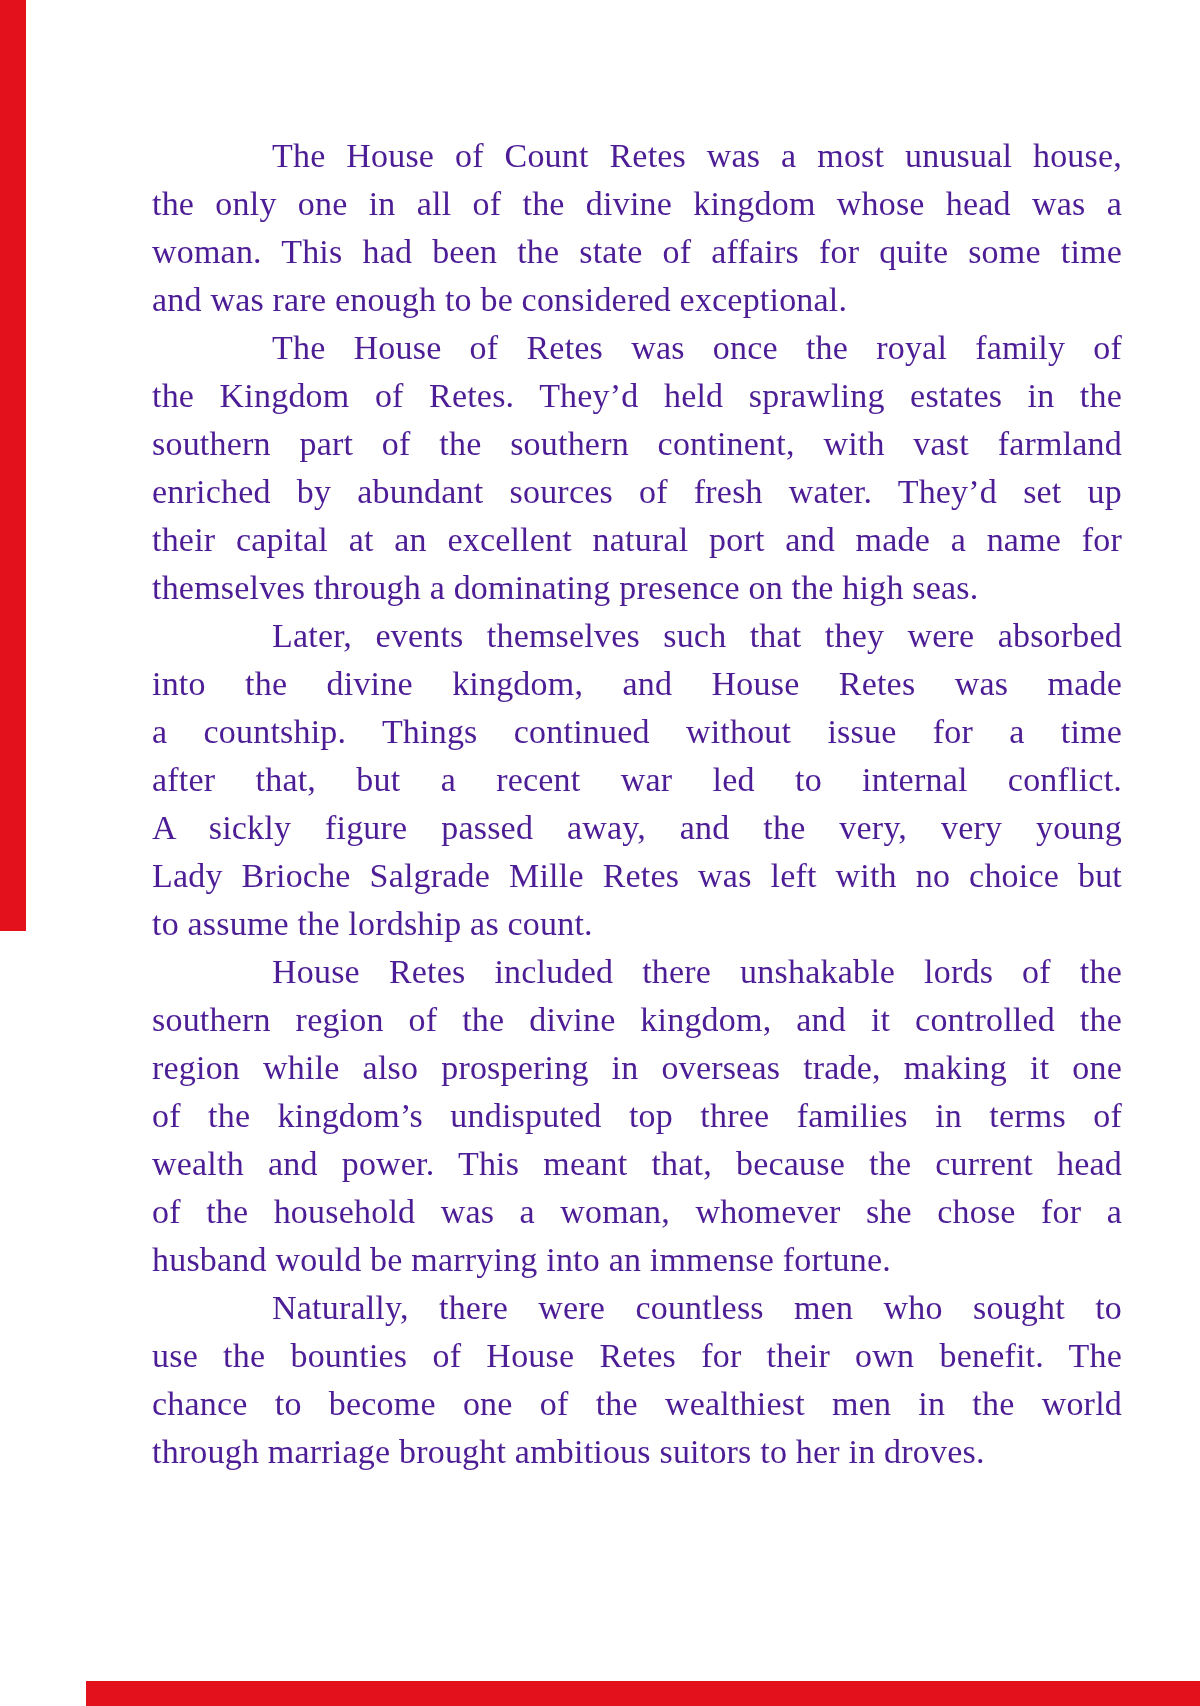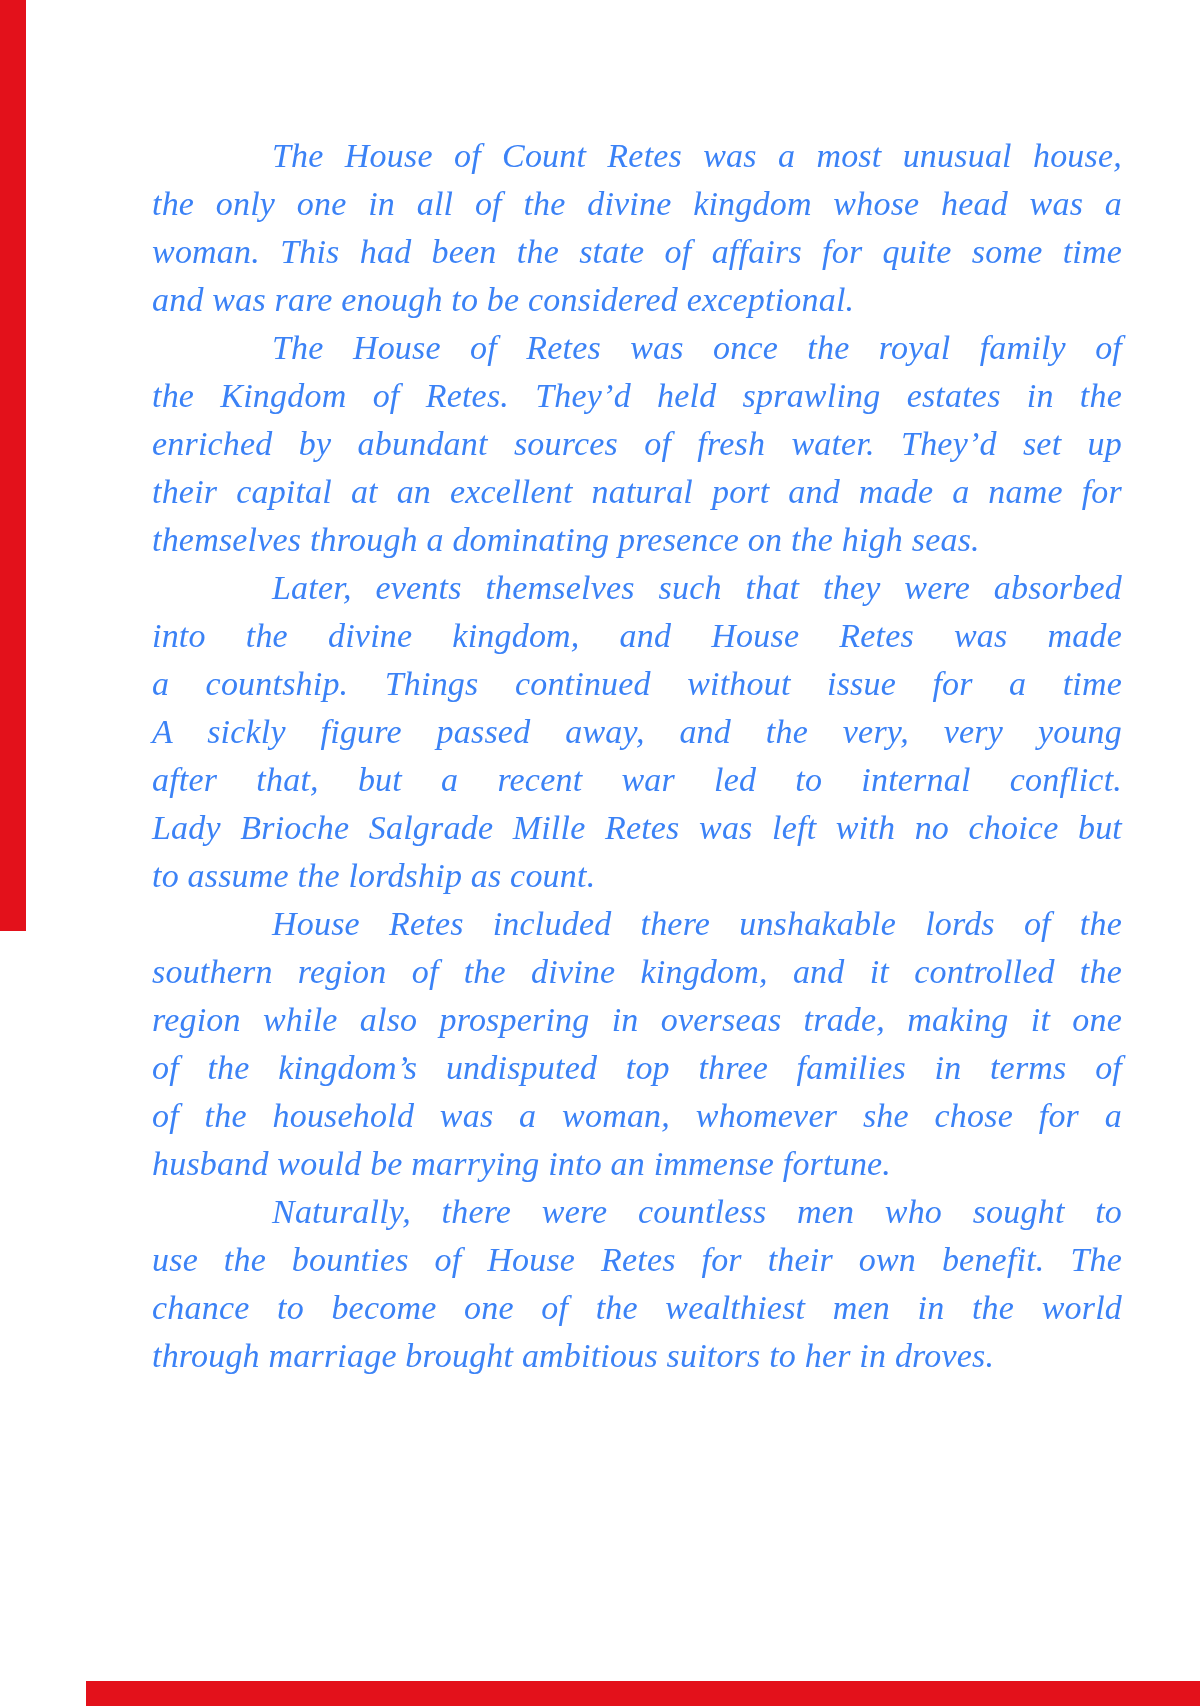--- a/index.html
+++ b/index.html
@@ -55,41 +55,43 @@
     bottom: 0;
     right: 0;
     height: 25px;
     
   }
 </style>
 </head>
 <body>
 
 <div class="page">
-  <div class="text-block" style="color: #3b82f6; font-style: italic;">
+  <div class="text-block" style="color: #4c1d95;">
       <div class="ln first">The House of Count Retes was a most unusual house,</div>
       <div class="ln">the only one in all of the divine kingdom whose head was a</div>
       <div class="ln">woman. This had been the state of affairs for quite some time</div>
       <div class="ln plast">and was rare enough to be considered exceptional.</div>
       <div class="ln first">The House of Retes was once the royal family of</div>
       <div class="ln">the Kingdom of Retes. They’d held sprawling estates in the</div>
+      <div class="ln">southern part of the southern continent, with vast farmland</div>
       <div class="ln">enriched by abundant sources of fresh water. They’d set up</div>
       <div class="ln">their capital at an excellent natural port and made a name for</div>
       <div class="ln plast">themselves through a dominating presence on the high seas.</div>
       <div class="ln first">Later, events themselves such that they were absorbed</div>
       <div class="ln">into the divine kingdom, and House Retes was made</div>
       <div class="ln">a countship. Things continued without issue for a time</div>
+      <div class="ln">after that, but a recent war led to internal conflict.</div>
       <div class="ln">A sickly figure passed away, and the very, very young</div>
-      <div class="ln">after that, but a recent war led to internal conflict.</div>
       <div class="ln">Lady Brioche Salgrade Mille Retes was left with no choice but</div>
       <div class="ln plast">to assume the lordship as count.</div>
       <div class="ln first">House Retes included there unshakable lords of the</div>
       <div class="ln">southern region of the divine kingdom, and it controlled the</div>
       <div class="ln">region while also prospering in overseas trade, making it one</div>
       <div class="ln">of the kingdom’s undisputed top three families in terms of</div>
+      <div class="ln">wealth and power. This meant that, because the current head</div>
       <div class="ln">of the household was a woman, whomever she chose for a</div>
       <div class="ln plast">husband would be marrying into an immense fortune.</div>
       <div class="ln first">Naturally, there were countless men who sought to</div>
       <div class="ln">use the bounties of House Retes for their own benefit. The</div>
       <div class="ln">chance to become one of the wealthiest men in the world</div>
       <div class="ln plast">through marriage brought ambitious suitors to her in droves.</div>
     </div>
   <div class="vbar" style="background: rgb(227, 17, 27); height: 931.476px;"></div>
   <div class="hbar" style="background: rgb(227, 17, 27); width: 1113.6px;"></div>
 </div>

